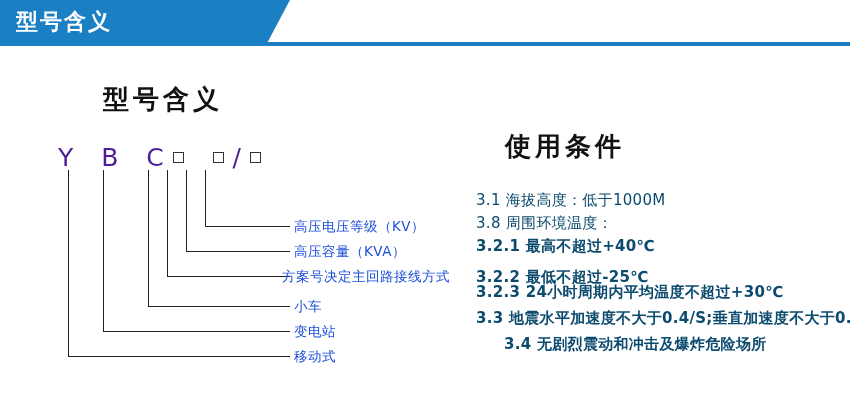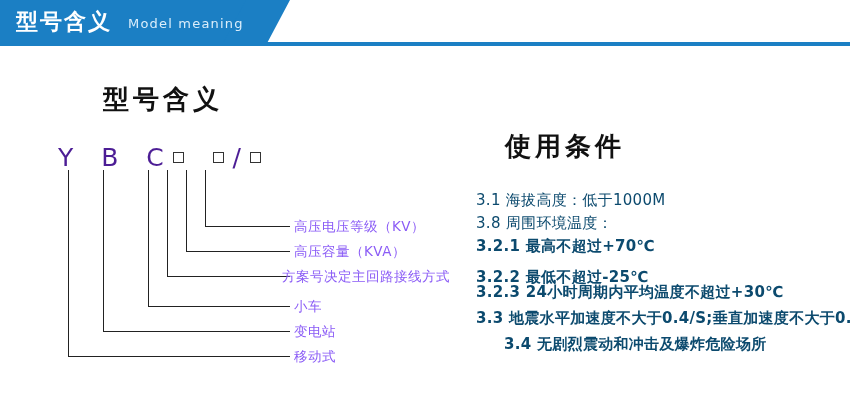--- a/index.html
+++ b/index.html
@@ -69,21 +69,21 @@
     box-sizing:border-box;
   }
 
   
   .vline { position:absolute; width:1px; background:#222; }
   
   .hline { position:absolute; height:1px; background:#222; }
 
   .leader-label {
     position:absolute;
-    font-size:13.5px; color:#8b5cf6;
+    font-size:13.5px; color:#1d4ed8;
     white-space:nowrap;
     line-height:16px;
     letter-spacing:0.5px;
   }
 
   
   .cond {
     position:absolute;
     font-size:15px; color:#0c4a6e;
     white-space:nowrap; line-height:20px;
@@ -91,21 +91,20 @@
   }
   .cond-b { font-weight:bold; }
 </style>
 </head>
 <body>
 
 <div class="banner">
   <div class="banner-bg"></div>
   <div class="banner-skew"></div>
   <div class="banner-title">型号含义</div>
-  <div class="banner-sub">Model meaning</div>
 </div>
 <div class="banner-line"></div>
 
 <div class="sec-title" id="title-left">型号含义</div>
 <div class="sec-title" id="title-right">使用条件</div>
 
 <div class="code-letters">
   <span>Y</span>
   <span style="width:12px"></span>
   <span>B</span>
@@ -138,17 +137,17 @@
 
 <div class="leader-label" style="left:294px; top:218px;">高压电压等级（KV）</div>
 <div class="leader-label" style="left:294px; top:243px;">高压容量（KVA）</div>
 <div class="leader-label" style="left:282px; top:268px;">方案号决定主回路接线方式</div>
 <div class="leader-label" style="left:294px; top:298px;">小车</div>
 <div class="leader-label" style="left:294px; top:323px;">变电站</div>
 <div class="leader-label" style="left:294px; top:348px;">移动式</div>
 
 <div class="cond" style="left:476px; top:190px;">3.1  海拔高度：低于1000M</div>
 <div class="cond" style="left:476px; top:213px;">3.8  周围环境温度：</div>
-<div class="cond cond-b" style="left:476px; top:236px;">3.2.1  最高不超过+70℃</div>
+<div class="cond cond-b" style="left:476px; top:236px;">3.2.1  最高不超过+40℃</div>
 <div class="cond cond-b" style="left:476px; top:259px;margin-top:8px;">3.2.2  最低不超过-25℃</div>
 <div class="cond cond-b" style="left:476px; top:282px;">3.2.3  24小时周期内平均温度不超过+30℃</div>
 <div class="cond cond-b" style="left:476px; top:308px;">3.3  地震水平加速度不大于0.4/S;垂直加速度不大于0.2M/S</div>
 <div class="cond cond-b" style="left:476px; top:334px;margin-left:28px;">3.4  无剧烈震动和冲击及爆炸危险场所</div>
 
 </body></html>

